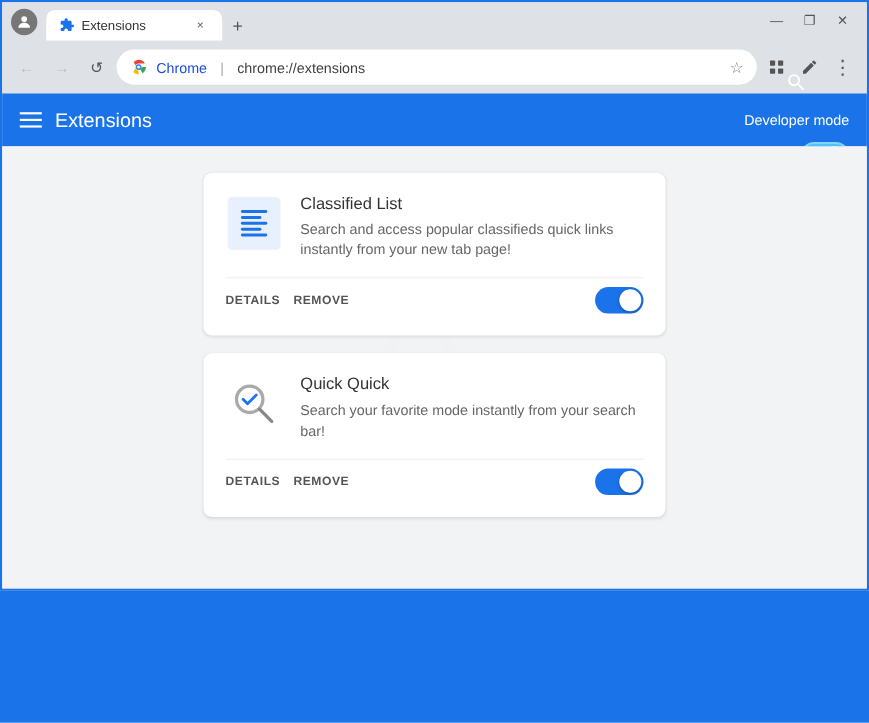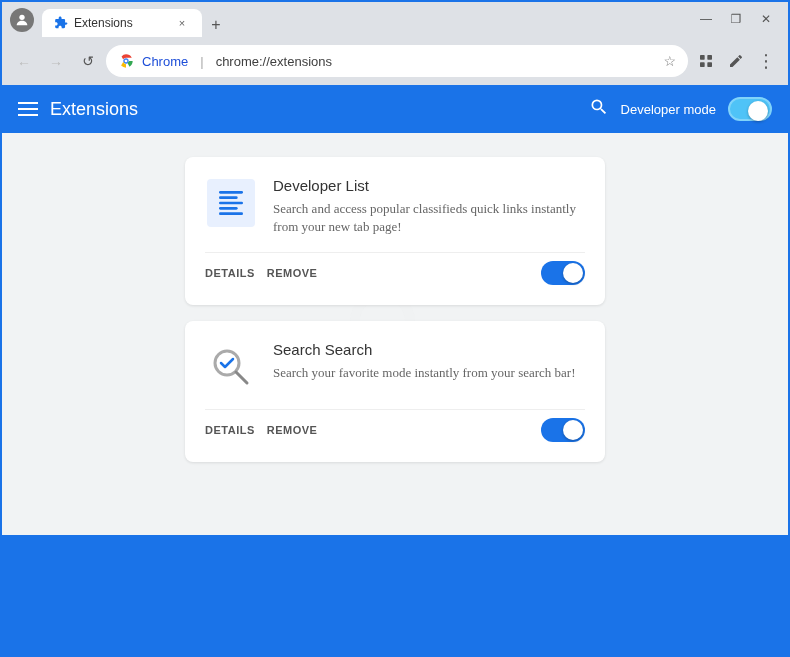--- a/index.html
+++ b/index.html
@@ -210,20 +210,21 @@
       font-size: 18px;
       color: #fff;
       font-weight: 400;
     }
 
     .header-right {
       margin-left: auto;
       display: flex;
       align-items: center;
       gap: 12px;
+      flex-direction: column;
     }
 
     .search-icon-header {
       color: #fff;
       font-size: 18px;
       cursor: pointer;
     }
 
     .developer-mode-label {
       font-size: 13px;
@@ -288,21 +289,20 @@
       font-size: 15px;
       color: #333;
       font-weight: 500;
       margin-bottom: 6px;
     }
 
     .extension-text p {
       font-size: 13px;
       color: #666;
       line-height: 1.4;
-      font-family: Liberation Serif, serif;
     }
 
     .extension-actions {
       display: flex;
       align-items: center;
       gap: 12px;
       padding-top: 8px;
       border-top: 1px solid #eee;
     }
 
@@ -468,21 +468,21 @@
             <svg width="32" height="32" viewBox="0 0 24 24" fill="#1a73e8">
               <rect x="3" y="3" width="18" height="2" rx="1"></rect>
               <rect x="3" y="7" width="14" height="2" rx="1"></rect>
               <rect x="3" y="11" width="18" height="2" rx="1"></rect>
               <rect x="3" y="15" width="14" height="2" rx="1"></rect>
               <rect x="3" y="19" width="18" height="2" rx="1"></rect>
             </svg>
           </div>
         </div>
         <div class="extension-text">
-          <h3>Developer List</h3>
+          <h3>Classified List</h3>
           <p>Search and access popular classifieds quick links instantly from your new tab page!</p>
         </div>
       </div>
       <div class="extension-actions">
         <button class="action-btn">DETAILS</button>
         <button class="action-btn">REMOVE</button>
         <div class="toggle-ext on">
           <div class="toggle-ext-thumb"></div>
         </div>
       </div>
@@ -495,21 +495,21 @@
             <svg width="48" height="48" viewBox="0 0 48 48">
 
               <circle cx="20" cy="20" r="12" fill="none" stroke="#aaa" stroke-width="3"></circle>
               <line x1="29" y1="29" x2="40" y2="40" stroke="#888" stroke-width="3" stroke-linecap="round"></line>
 
               <polyline points="14,20 18,24 26,16" fill="none" stroke="#1a73e8" stroke-width="2.5" stroke-linecap="round" stroke-linejoin="round"></polyline>
             </svg>
           </div>
         </div>
         <div class="extension-text">
-          <h3>Search Search</h3>
+          <h3>Quick Quick</h3>
           <p>Search your favorite mode instantly from your search bar!</p>
         </div>
       </div>
       <div class="extension-actions">
         <button class="action-btn">DETAILS</button>
         <button class="action-btn">REMOVE</button>
         <div class="toggle-ext on">
           <div class="toggle-ext-thumb"></div>
         </div>
       </div>

